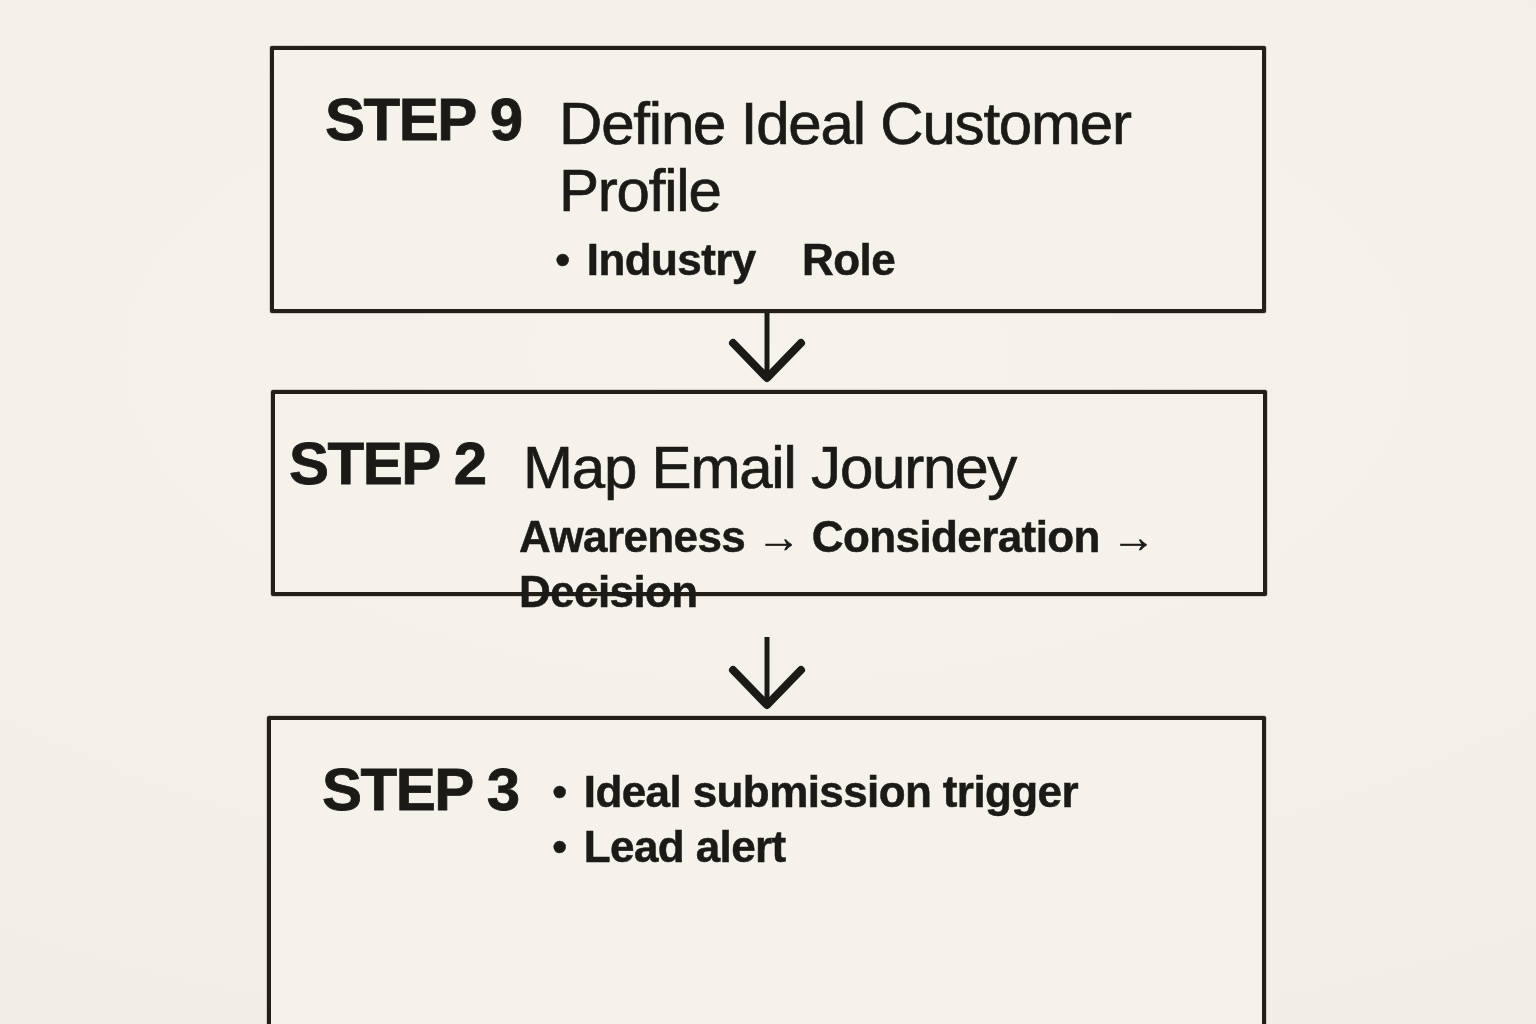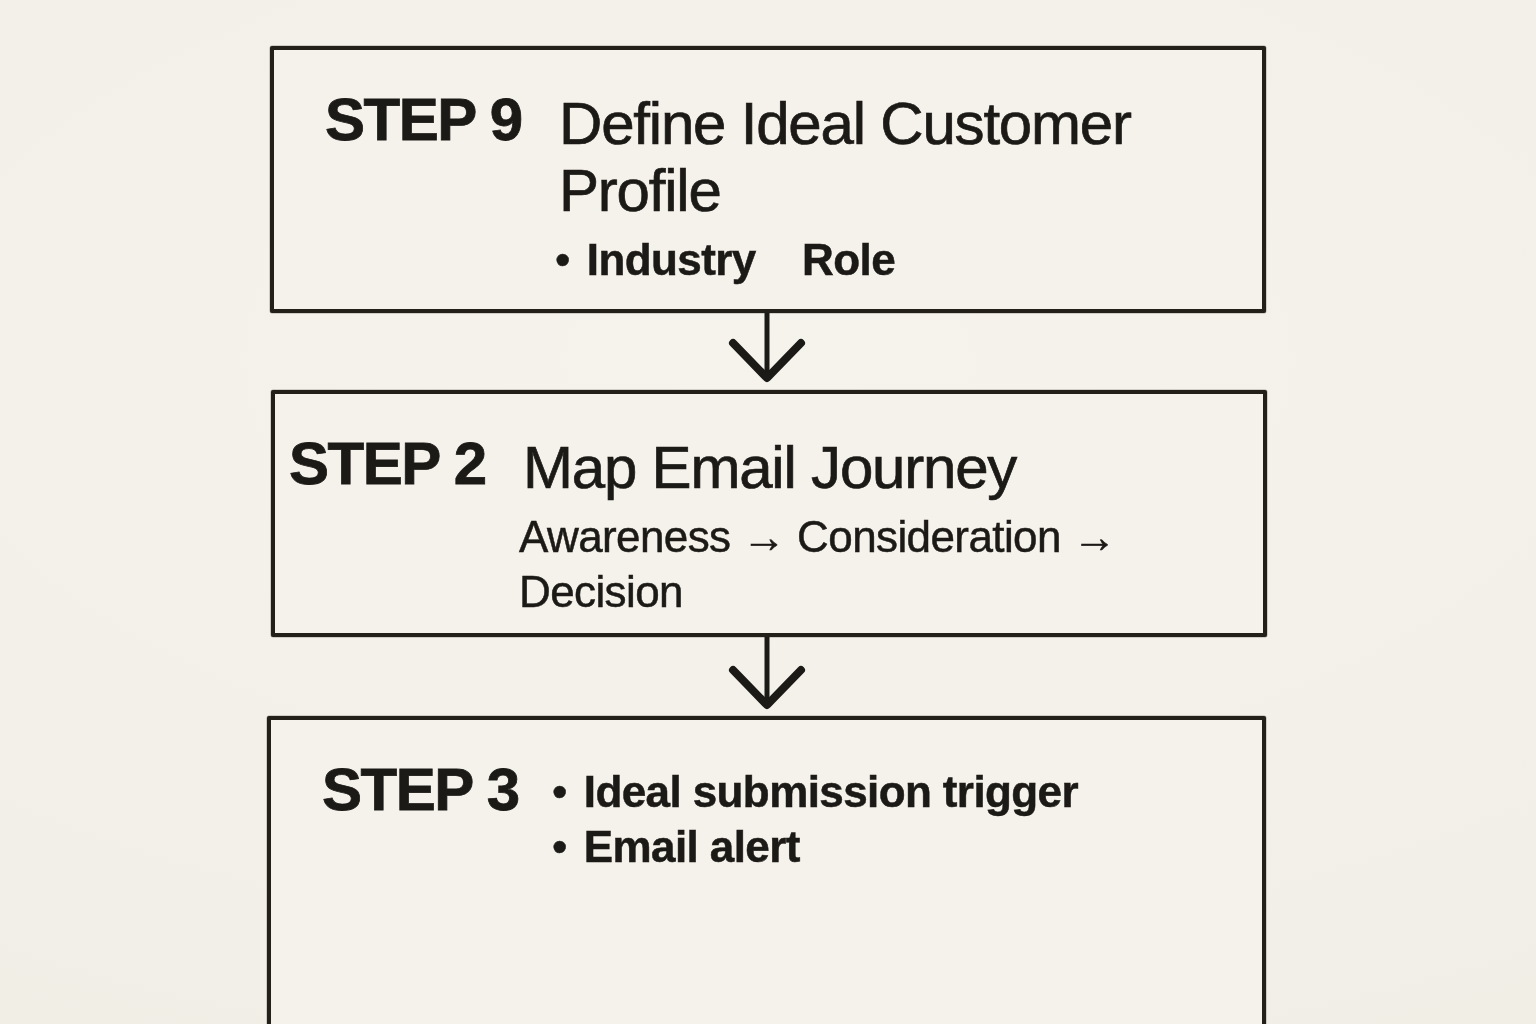--- a/index.html
+++ b/index.html
@@ -27,21 +27,21 @@
     box-sizing: border-box;
     border: 4px solid var(--border);
     background: var(--box-bg);
     display: flex;
     align-items: flex-start;
     padding: 36px 40px 0 51px;
     border-radius: 2px;
     box-shadow: 0 0 0 0.5px rgba(30,28,22,0.35);
   }
   .box-step1 { left: 270px; top: 46px;  width: 996px; height: 267px; }
-  .box-step2 { left: 271px; top: 390px; width: 996px; height: 247px; padding-left: 14px; }
+  .box-step2 { left: 271px; top: 390px; width: 996px; height: 206px; padding-left: 14px; }
   .box-step3 { left: 267px; top: 716px; width: 999px; height: 380px; }
 
   .step-label {
     flex: 0 0 230px;
     font-size: 60px;
     font-weight: 700;
     letter-spacing: -1.5px;
     line-height: 1.12;
     -webkit-text-stroke: 0.8px var(--ink);
   }
@@ -53,21 +53,21 @@
     font-weight: 500;
     letter-spacing: -1.2px;
     line-height: 1.12;
     white-space: pre-line;
     -webkit-text-stroke: 0.7px var(--ink);
   }
 
   .step-subtitle {
     margin: 8px 0 0;
     font-size: 44px;
-    font-weight: 400;
+    font-weight: 700;
     letter-spacing: -0.6px;
     line-height: 1.25;
     white-space: pre-line;
     -webkit-text-stroke: 0.5px var(--ink);
   }
 
   .bullets {
     list-style: none;
     margin: 8px 0 0;
     padding: 0;
@@ -135,19 +135,19 @@
   <section class="box box-step3">
     <div class="step-label">STEP 3</div>
     <div class="content">
       <ul class="bullets">
         <li class="bullet-item">
           <span class="bullet-dot">•</span>
           <span class="bullet-text">Ideal submission trigger</span>
         </li>
         <li class="bullet-item">
           <span class="bullet-dot">•</span>
-          <span class="bullet-text">Email alert</span>
+          <span class="bullet-text">Lead alert</span>
         </li>
       </ul>
     </div>
   </section>
 
 </div>
 
 </body></html>

